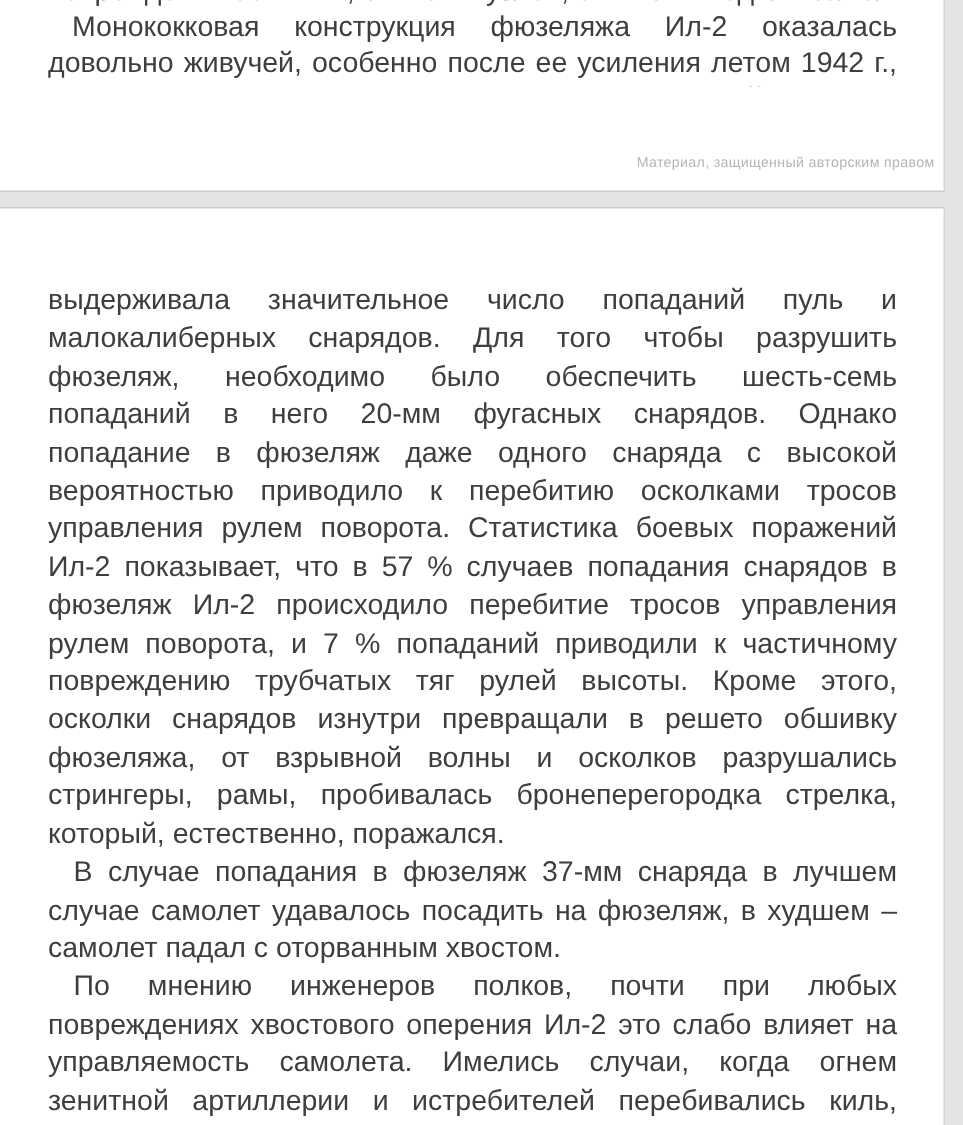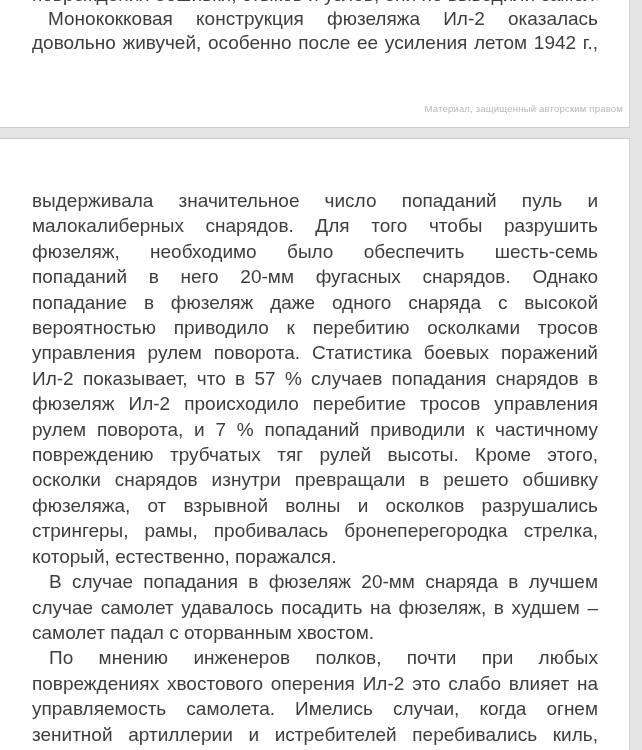--- a/index.html
+++ b/index.html
@@ -97,17 +97,17 @@
       <div class="clipped-line">повреждения обшивки, стыков и узлов, они не выводили самолет из строя полностью и надолго</div>
       <p class="excerpt"><span>Монококковая конструкция фюзеляжа Ил-2 оказалась довольно живучей, особенно после ее усиления летом 1942 г., и </span><span>выдерживала значительное число попаданий пуль и малокалиберных снарядов.</span></p>
     </div>
     <div class="watermark">Материал, защищенный авторским правом</div>
   </div>
 
   <div class="page-gap"></div>
 
   <div class="page page-current">
     <p>выдерживала значительное число попаданий пуль и малокалиберных снарядов. Для того чтобы разрушить фюзеляж, необходимо было обеспечить шесть-семь попаданий в него 20-мм фугасных снарядов. Однако попадание в фюзеляж даже одного снаряда с высокой вероятностью приводило к перебитию осколками тросов управления рулем поворота. Статистика боевых поражений Ил-2 показывает, что в 57 % случаев попадания снарядов в фюзеляж Ил-2 происходило перебитие тросов управления рулем поворота, и 7 % попаданий приводили к частичному повреждению трубчатых тяг рулей высоты. Кроме этого, осколки снарядов изнутри превращали в решето обшивку фюзеляжа, от взрывной волны и осколков разрушались стрингеры, рамы, пробивалась бронеперегородка стрелка, который, естественно, поражался.</p>
-    <p class="indented">В случае попадания в фюзеляж 20-мм снаряда в лучшем случае самолет удавалось посадить на фюзеляж, в худшем – самолет падал с оторванным хвостом.</p>
+    <p class="indented">В случае попадания в фюзеляж 37-мм снаряда в лучшем случае самолет удавалось посадить на фюзеляж, в худшем – самолет падал с оторванным хвостом.</p>
     <p class="indented">По мнению инженеров полков, почти при любых повреждениях хвостового оперения Ил-2 это слабо влияет на управляемость самолета. Имелись случаи, когда огнем зенитной артиллерии и истребителей перебивались киль, лонжерон и узел крепления стабилизатора, повреждались лонжерон и обшивка рулей высоты. Однако самолет оставался управляемым.</p>
   </div>
 
 </div>
 
 </body></html>

